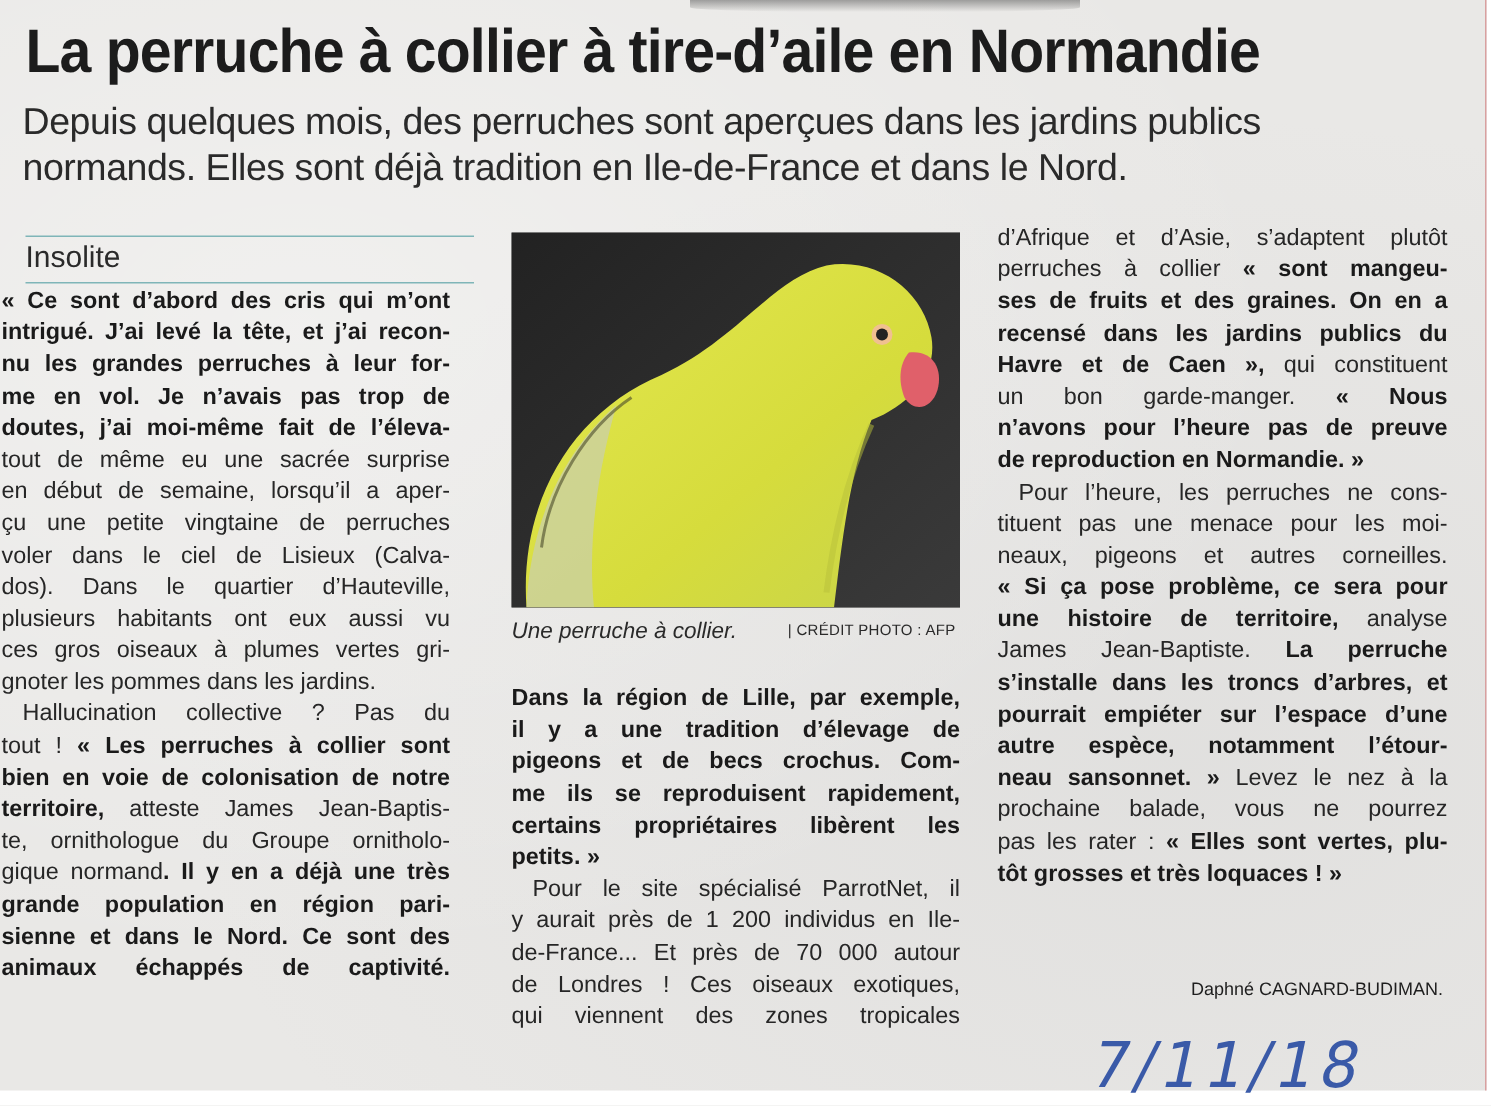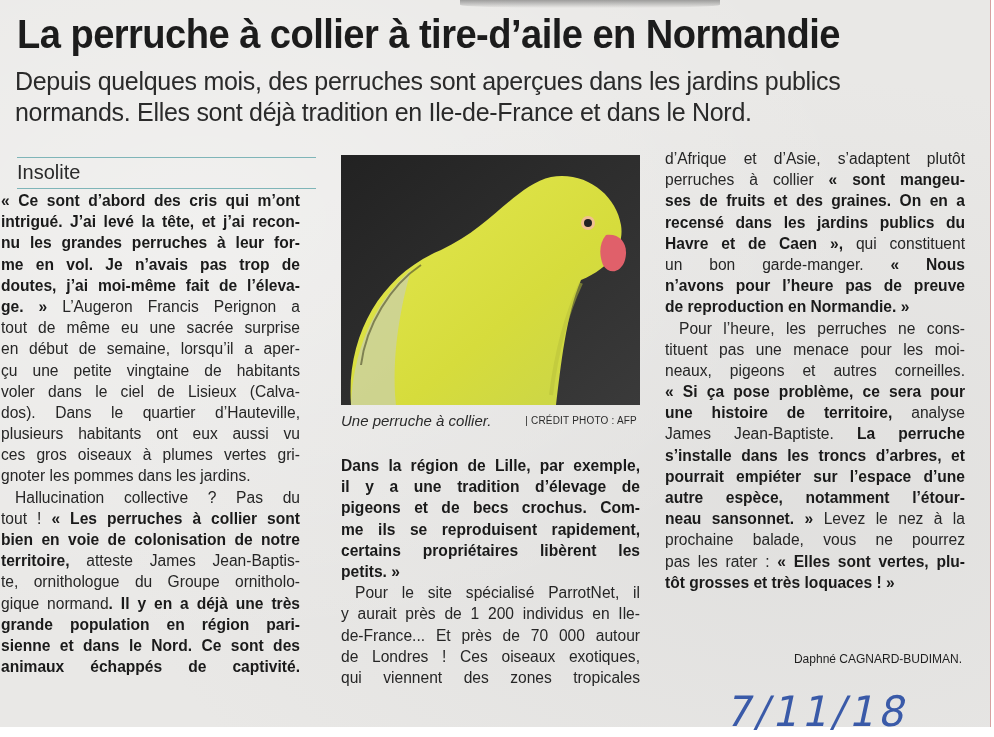--- a/index.html
+++ b/index.html
@@ -80,24 +80,23 @@
   <div class="rubric-line" style="top:157px"></div>
   <div class="rubric">Insolite</div>
   <div class="rubric-line" style="top:188px"></div>
 
   <div class="col col1">
     <div class="ln"><b>« Ce sont d’abord des cris qui m’ont</b></div>
     <div class="ln"><b>intrigué. J’ai levé la tête, et j’ai recon-</b></div>
     <div class="ln"><b>nu les grandes perruches à leur for-</b></div>
     <div class="ln"><b>me en vol. Je n’avais pas trop de</b></div>
     <div class="ln"><b>doutes, j’ai moi-même fait de l’éleva-</b></div>
-    <div class="ln"><b>ge. »</b><span> L’Augeron Francis Perignon a</span></div>
     <div class="ln"><span>tout de même eu une sacrée surprise</span></div>
     <div class="ln"><span>en début de semaine, lorsqu’il a aper-</span></div>
-    <div class="ln"><span>çu une petite vingtaine de habitants</span></div>
+    <div class="ln"><span>çu une petite vingtaine de perruches</span></div>
     <div class="ln"><span>voler dans le ciel de Lisieux (Calva-</span></div>
     <div class="ln"><span>dos). Dans le quartier d’Hauteville,</span></div>
     <div class="ln"><span>plusieurs habitants ont eux aussi vu</span></div>
     <div class="ln"><span>ces gros oiseaux à plumes vertes gri-</span></div>
     <div class="ln last"><span>gnoter les pommes dans les jardins.</span></div>
     <div class="ln indent"><span>Hallucination collective ? Pas du</span></div>
     <div class="ln"><span>tout ! </span><b>« Les perruches à collier sont</b></div>
     <div class="ln"><b>bien en voie de colonisation de notre</b></div>
     <div class="ln"><b>territoire,</b><span> atteste James Jean-Baptis-</span></div>
     <div class="ln"><span>te, ornithologue du Groupe ornitholo-</span></div>

